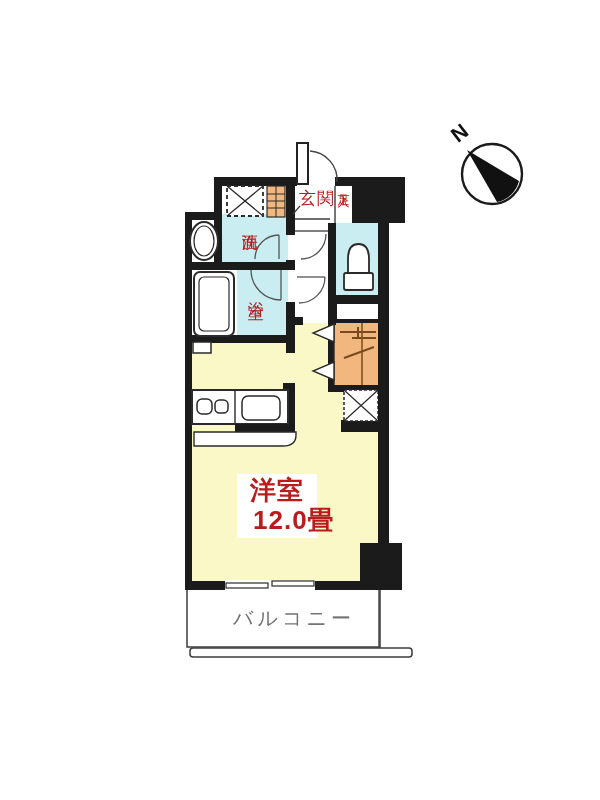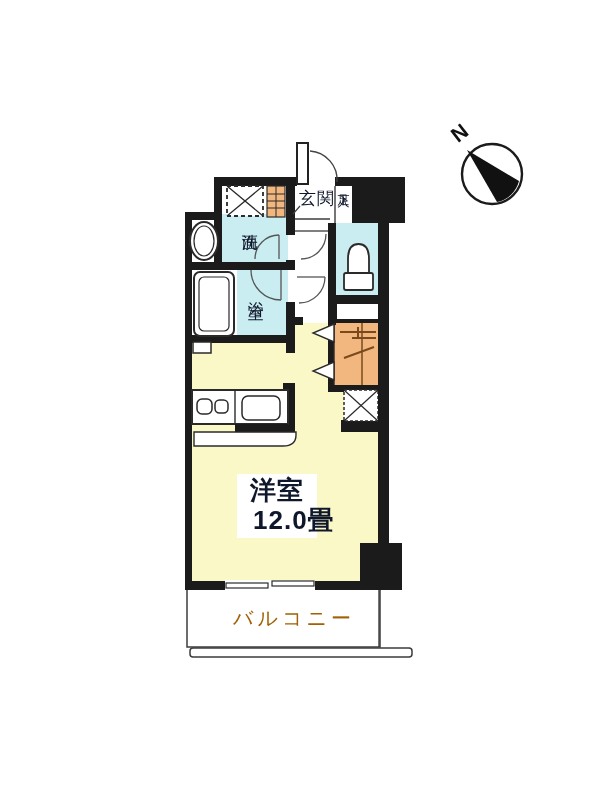--- a/index.html
+++ b/index.html
@@ -1,28 +1,28 @@
 <!DOCTYPE html>
 <html><head>
 <meta charset="utf-8">
 <style>
   html,body{margin:0;padding:0;background:#ffffff;}
   .stage{position:relative;width:600px;height:800px;background:#ffffff;overflow:hidden;
          font-family:"Liberation Sans", sans-serif;}
   .plan-svg{position:absolute;left:0;top:0;}
-  .label{position:absolute;color:#0f172a;line-height:1.05;white-space:nowrap;}
+  .label{position:absolute;color:#b91c1c;line-height:1.05;white-space:nowrap;}
   .v-label{writing-mode:vertical-rl;text-orientation:upright;letter-spacing:2px;}
   .genkan-label{left:299px;top:190px;font-size:17px;letter-spacing:1px;}
   .shoe-label{left:337px;top:185px;font-size:12px;letter-spacing:0;}
   .senmen-label{left:241px;top:221px;font-size:16px;}
   .bath-label{left:247px;top:289px;font-size:16px;}
   .room-label{left:237px;top:474px;width:80px;background:#ffffff;text-align:center;
               font-size:26px;font-weight:bold;letter-spacing:1px;padding:3px 0;}
   .room-label .size-line{font-weight:bold;margin-top:3px;margin-left:16px;}
-  .balcony-label{left:233px;top:608px;font-size:20px;color:#a16207;letter-spacing:4px;}
+  .balcony-label{left:233px;top:608px;font-size:20px;color:#737373;letter-spacing:4px;}
   .north-label{left:452px;top:122px;font-size:21px;font-weight:800;
                transform:rotate(-38deg);color:#111;}
 </style>
 </head>
 <body>
 
 <div class="stage">
 
 <svg class="plan-svg" width="600" height="800" viewBox="0 0 600 800">
 

